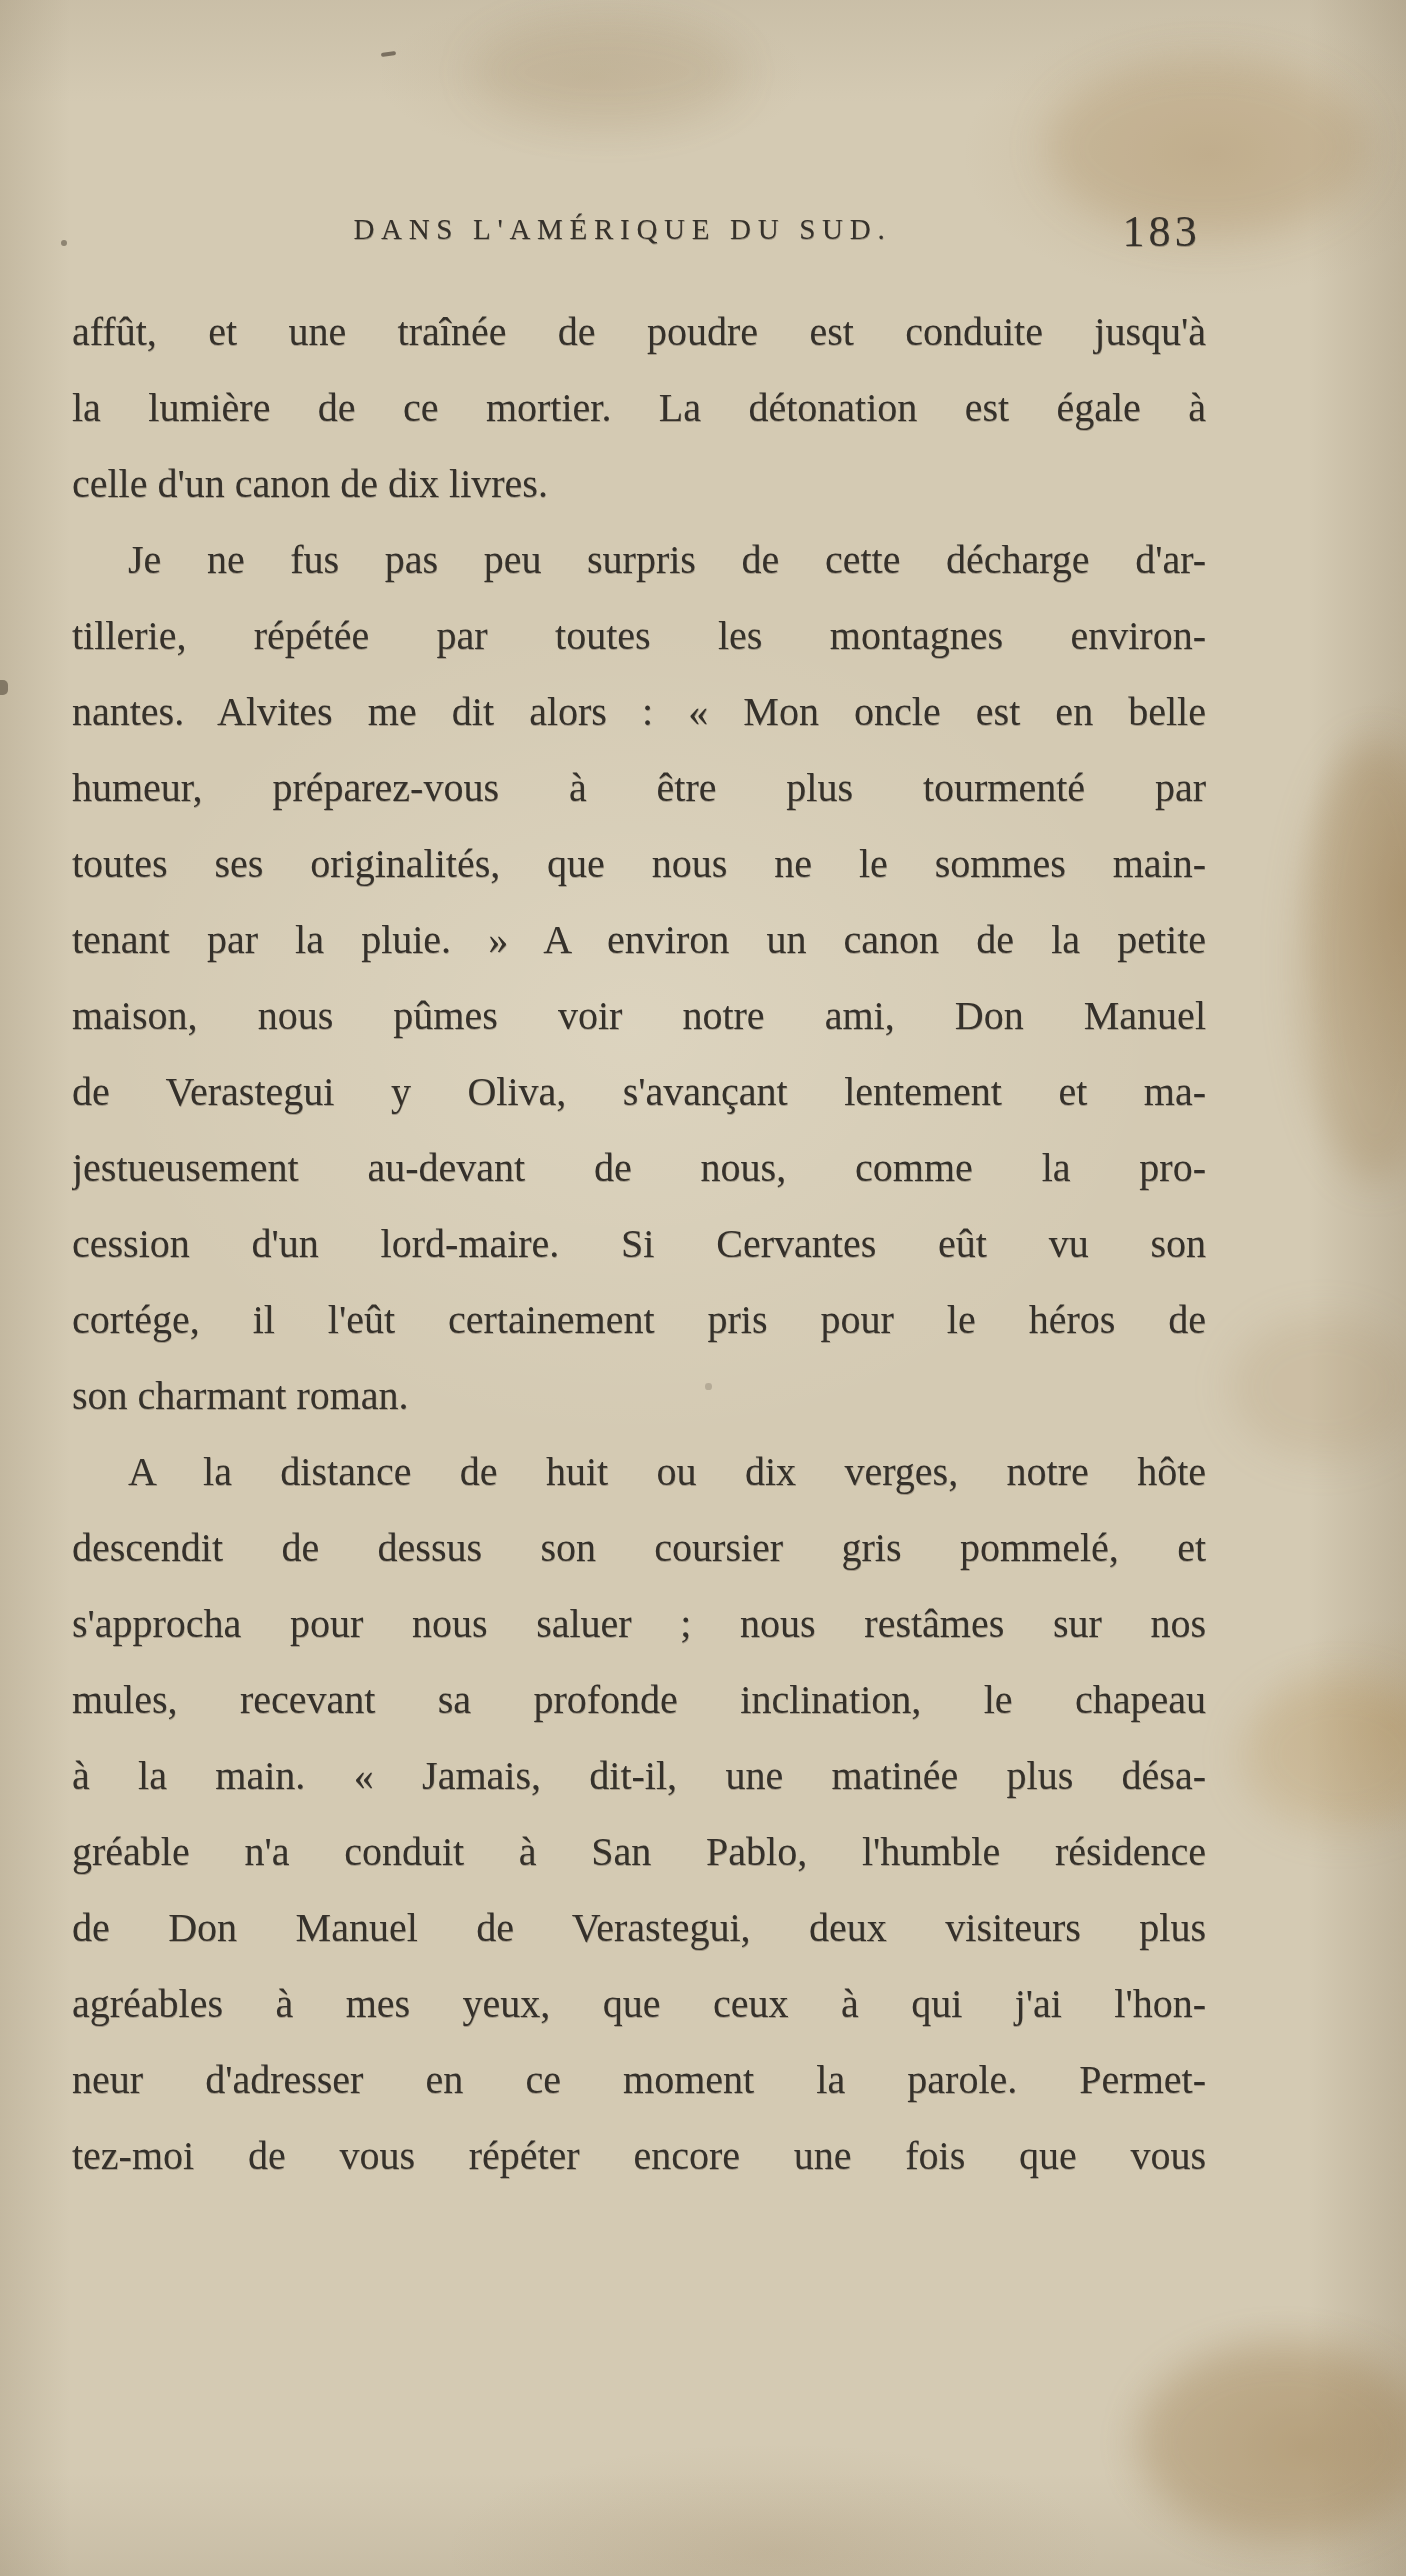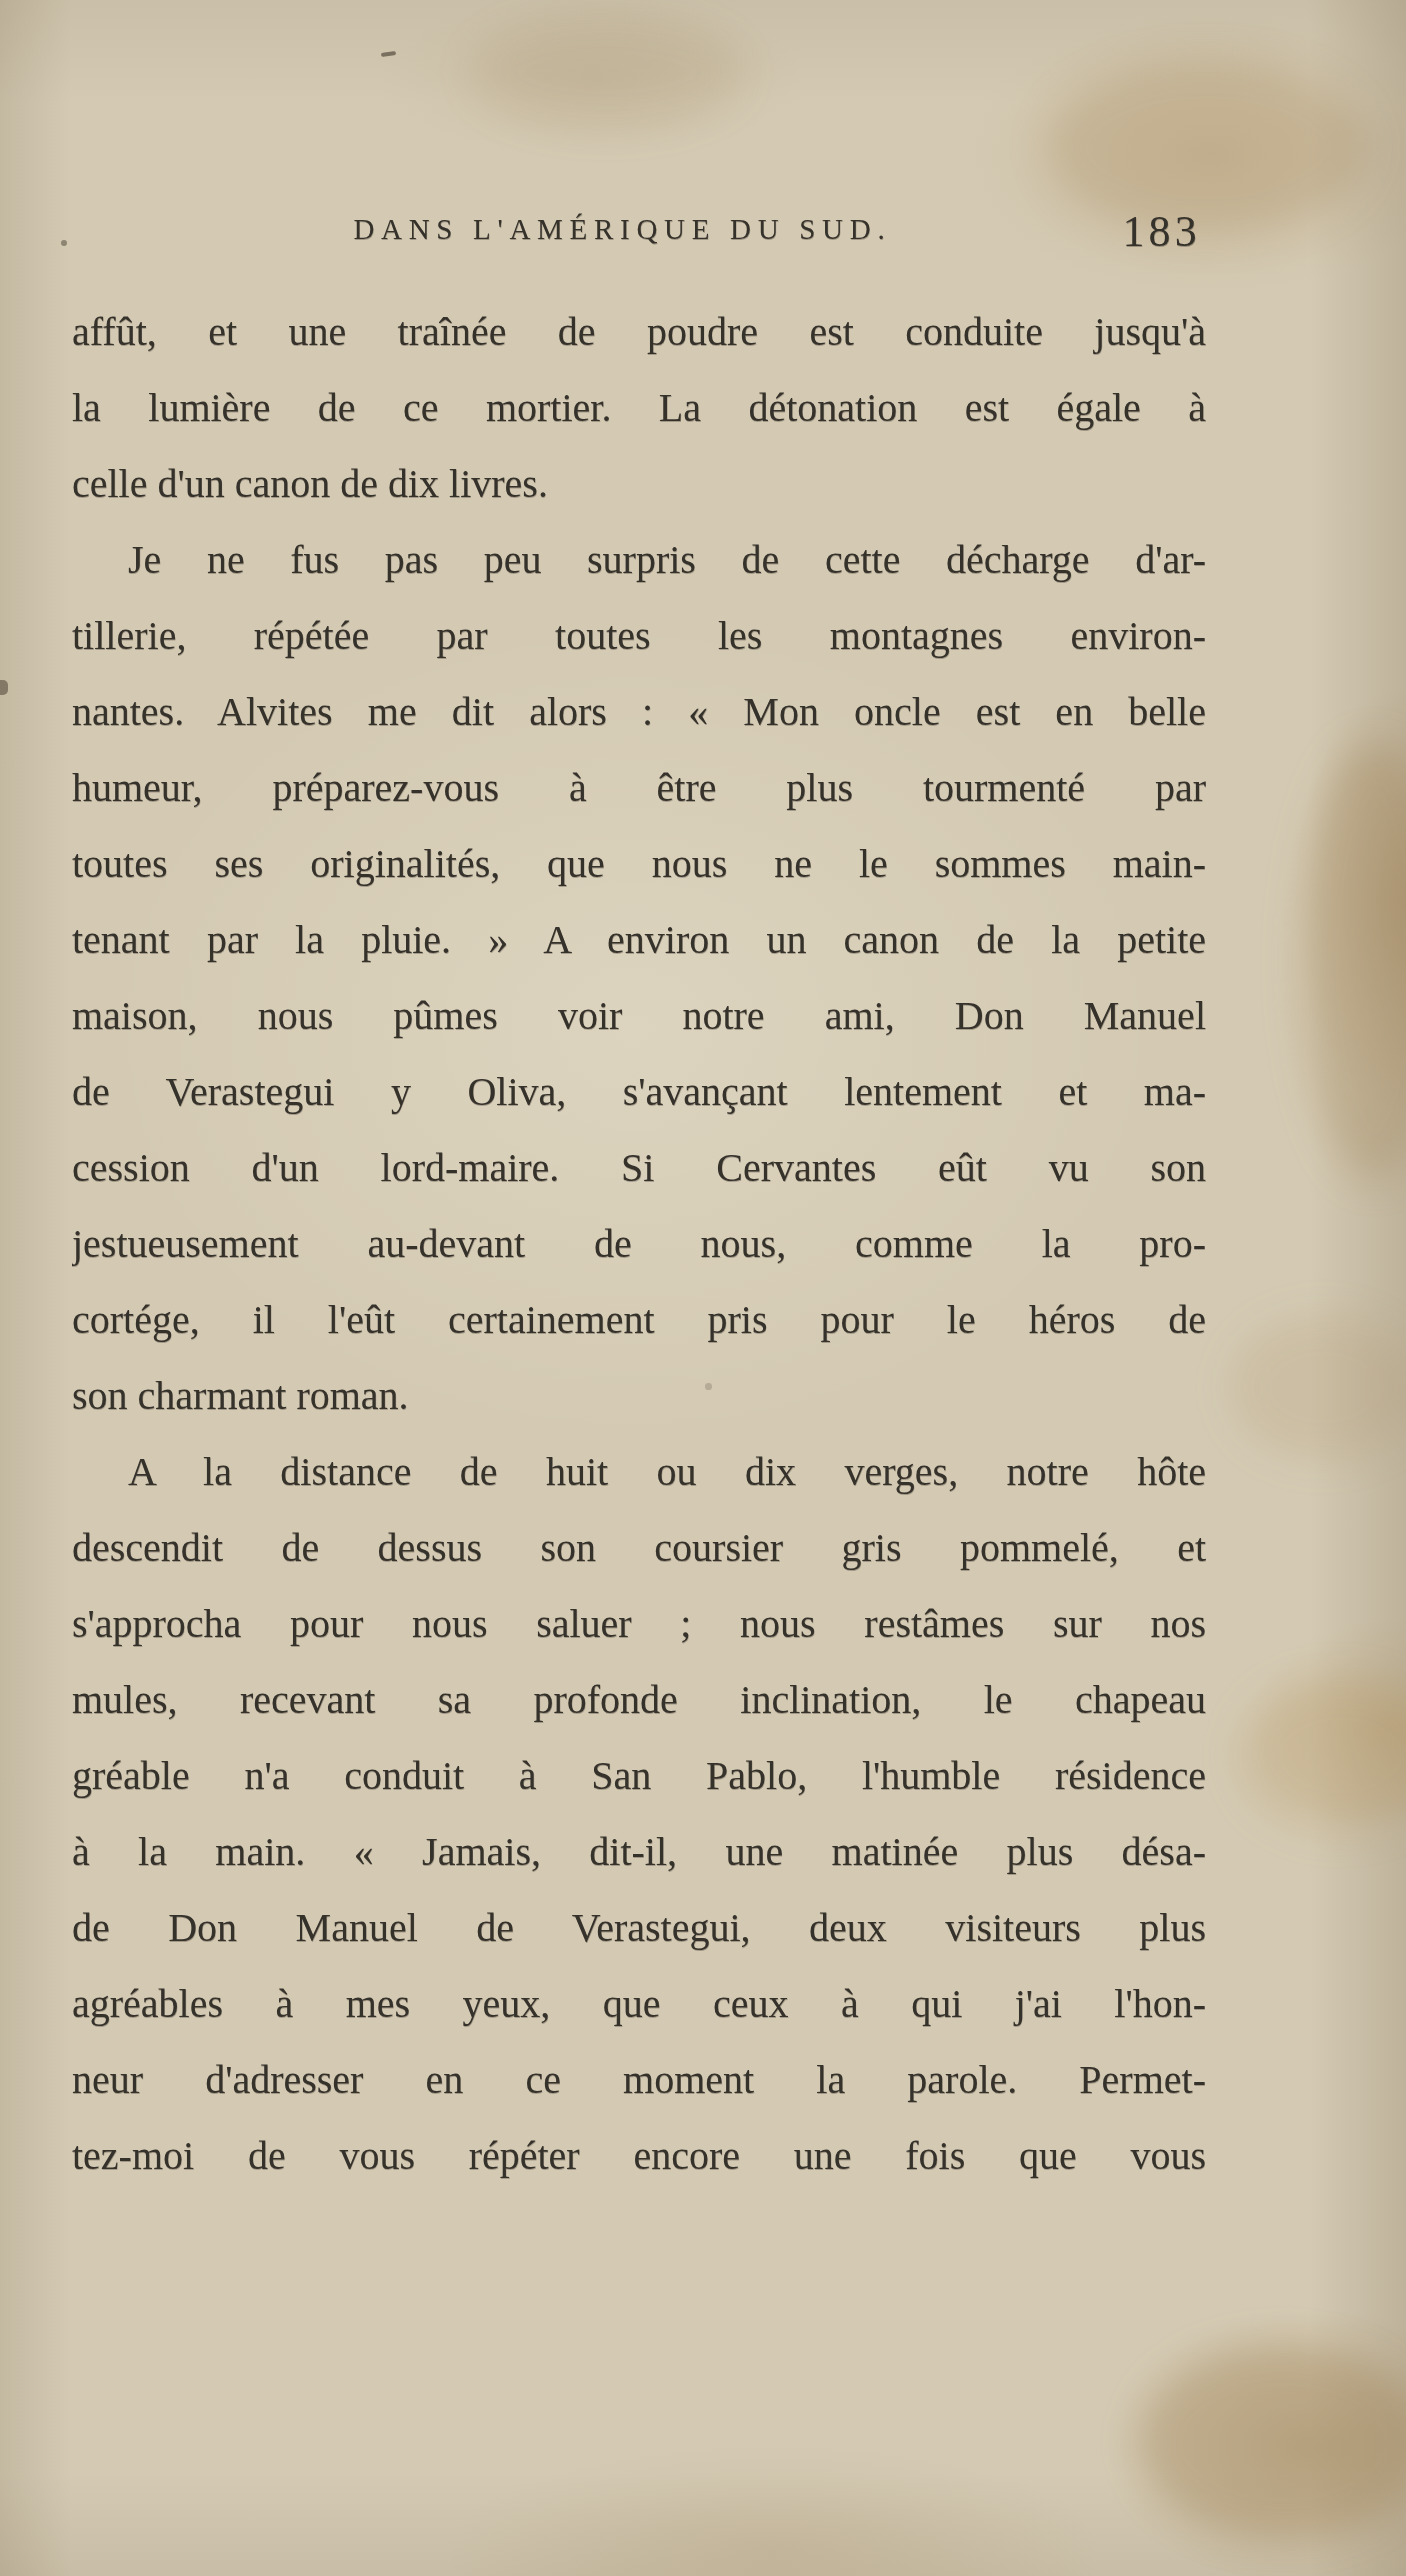--- a/index.html
+++ b/index.html
@@ -121,30 +121,30 @@
       <div class="line">la lumière de ce mortier. La détonation est égale à</div>
       <div class="line no-just">celle d'un canon de dix livres.</div>
       <div class="line indent">Je ne fus pas peu surpris de cette décharge d'ar-</div>
       <div class="line">tillerie, répétée par toutes les montagnes environ-</div>
       <div class="line">nantes. Alvites me dit alors : « Mon oncle est en belle</div>
       <div class="line">humeur, préparez-vous à être plus tourmenté par</div>
       <div class="line">toutes ses originalités, que nous ne le sommes main-</div>
       <div class="line">tenant par la pluie. » A environ un canon de la petite</div>
       <div class="line">maison, nous pûmes voir notre ami, Don Manuel</div>
       <div class="line">de Verastegui y Oliva, s'avançant lentement et ma-</div>
+      <div class="line">jestueusement au-devant de nous, comme la pro-</div>
       <div class="line">cession d'un lord-maire. Si Cervantes eût vu son</div>
-      <div class="line">jestueusement au-devant de nous, comme la pro-</div>
       <div class="line">cortége, il l'eût certainement pris pour le héros de</div>
       <div class="line no-just">son charmant roman.</div>
       <div class="line indent">A la distance de huit ou dix verges, notre hôte</div>
       <div class="line">descendit de dessus son coursier gris pommelé, et</div>
       <div class="line">s'approcha pour nous saluer ; nous restâmes sur nos</div>
       <div class="line">mules, recevant sa profonde inclination, le chapeau</div>
+      <div class="line">à la main. « Jamais, dit-il, une matinée plus désa-</div>
       <div class="line">gréable n'a conduit à San Pablo, l'humble résidence</div>
-      <div class="line">à la main. « Jamais, dit-il, une matinée plus désa-</div>
       <div class="line">de Don Manuel de Verastegui, deux visiteurs plus</div>
       <div class="line">agréables à mes yeux, que ceux à qui j'ai l'hon-</div>
       <div class="line">neur d'adresser en ce moment la parole. Permet-</div>
       <div class="line">tez-moi de vous répéter encore une fois que vous</div>
     </div>
 
 </div>
 
 
 </body></html>

